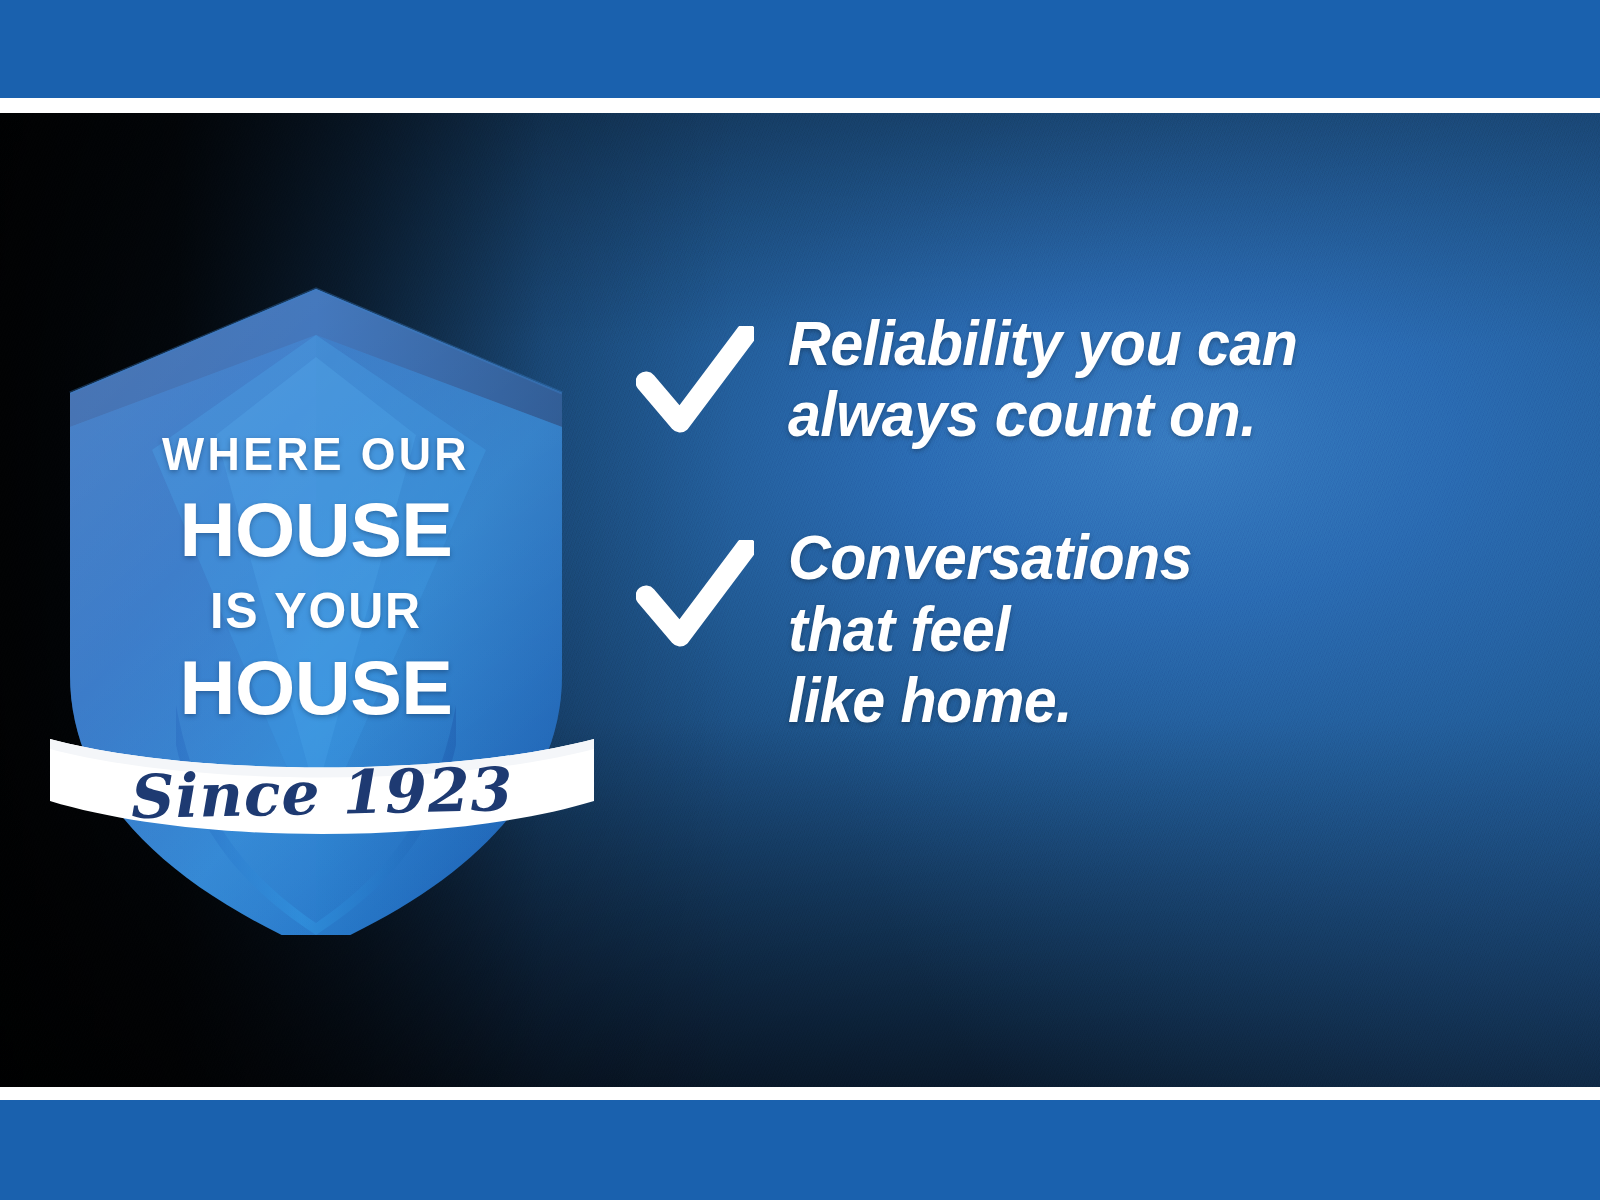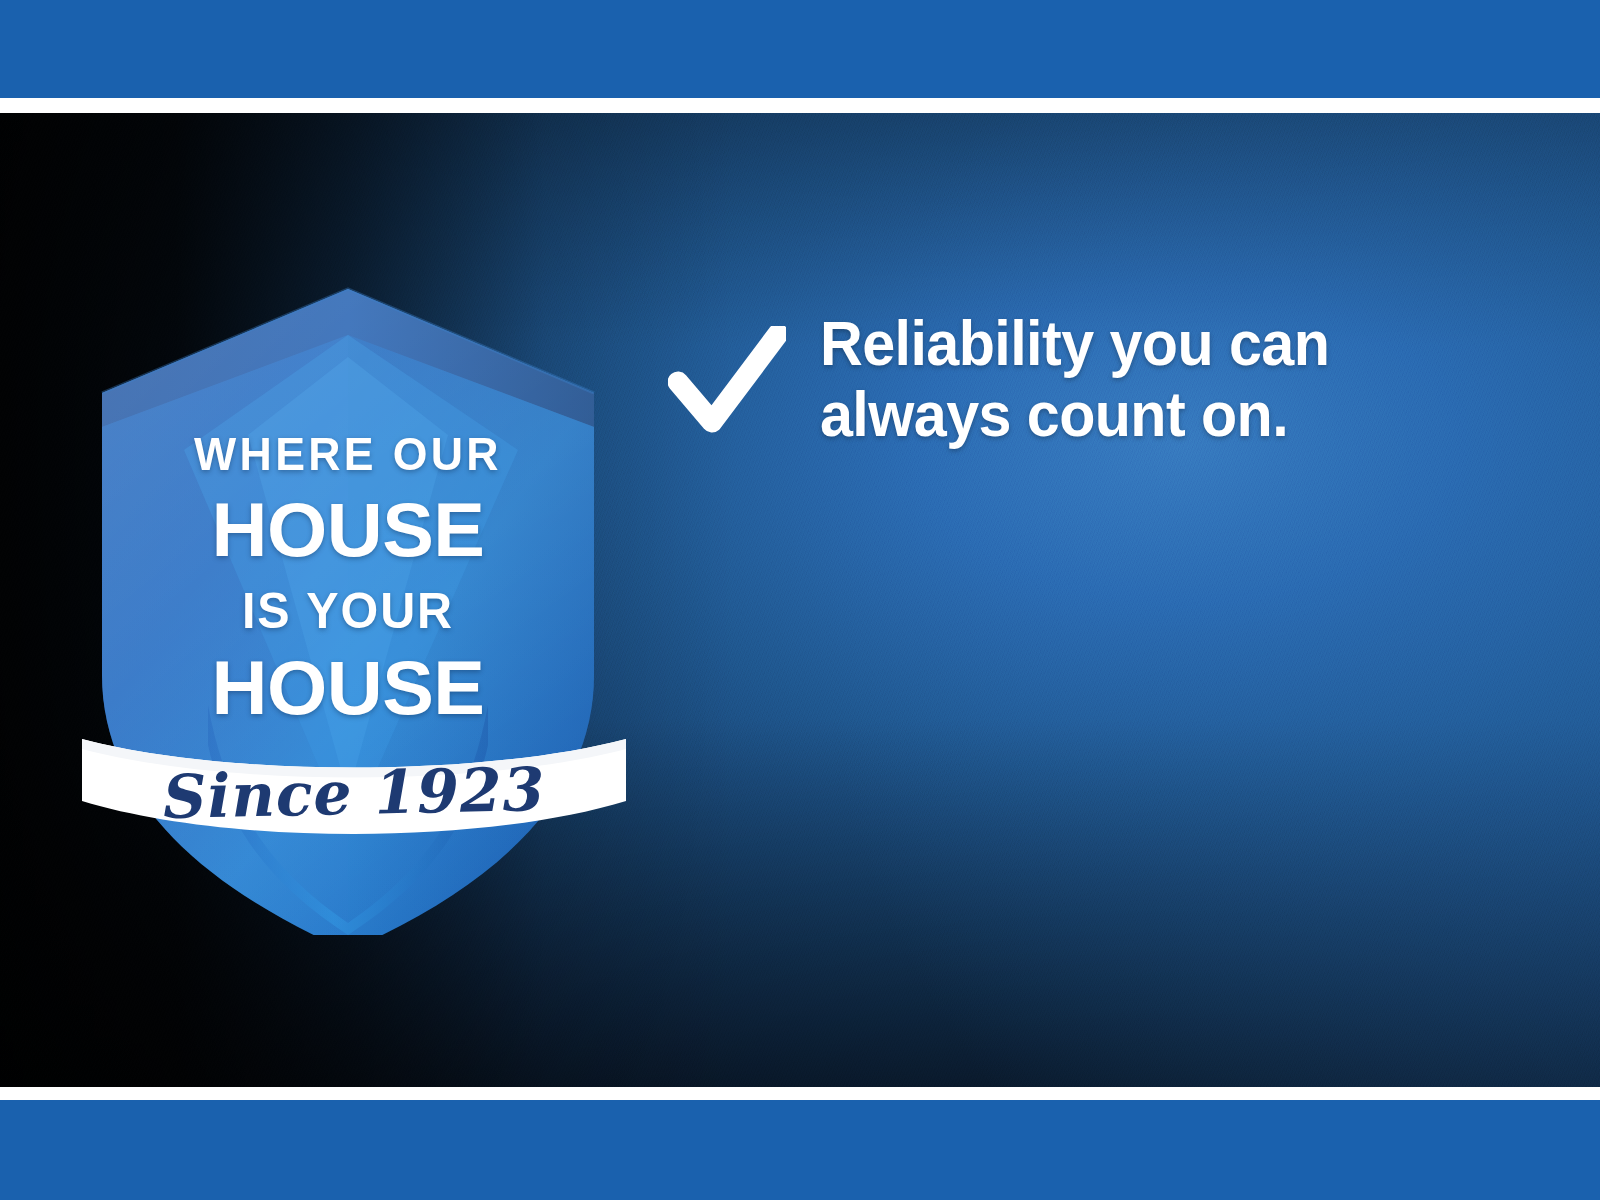--- a/index.html
+++ b/index.html
@@ -59,21 +59,21 @@
       repeating-linear-gradient(37deg, rgba(255,255,255,.055) 0 1px, rgba(0,0,0,0) 1px 2px),
       repeating-linear-gradient(113deg, rgba(0,0,0,.10) 0 1px, rgba(255,255,255,0) 1px 3px),
       repeating-linear-gradient(71deg, rgba(255,255,255,.04) 0 1px, rgba(0,0,0,.03) 1px 2px);
     mix-blend-mode:overlay;
     pointer-events:none;
   }
 
   
   .badge{
     position:absolute;
-    left:88px; top:162px;
+    left:56px; top:162px;
     width:520px; height:660px;
   }
   .shield-wrap{ position:absolute; inset:0; }
   .shield-svg{ position:absolute; left:0; top:0; width:520px; height:660px; }
 
   .badge-text{
     position:absolute; left:0; top:0; width:520px;
     text-align:center;
     color:#fff;
     pointer-events:none;
@@ -116,22 +116,23 @@
     font-style:italic;
     font-weight:700;
     font-size:60px;
     letter-spacing:1px;
     transform:rotate(-1.2deg);
   }
 
   
   .points{
     position:absolute;
-    left:668px; top:195px;
+    left:636px; top:195px;
     width:880px;
+    font-style:italic;
   }
   .point{
     display:flex;
     align-items:flex-start;
     gap:34px;
     margin-bottom:72px;
   }
   .point:last-child{ margin-bottom:0; }
 
   .check{
@@ -241,20 +242,30 @@
         <div class="check">
           <svg viewBox="0 0 118 108" xmlns="http://www.w3.org/2000/svg">
             <path d="M10 56 L44 96 L110 8" fill="none" stroke="#ffffff" stroke-width="21" stroke-linecap="round" stroke-linejoin="round"></path>
           </svg>
         </div>
         <div class="ptext">Reliability you can
 always count on.</div>
       </div>
 
 
+      <div class="point">
+        <div class="check">
+          <svg viewBox="0 0 118 108" xmlns="http://www.w3.org/2000/svg">
+            <path d="M10 56 L44 96 L110 8" fill="none" stroke="#ffffff" stroke-width="21" stroke-linecap="round" stroke-linejoin="round"></path>
+          </svg>
+        </div>
+        <div class="ptext">Conversations
+that feel
+like home.</div>
+      </div>
 
     </div>
   </div>
 
   <div class="stripe stripe-bottom"></div>
   <div class="band band-bottom"></div>
 
 </div>
 
 </body></html>

